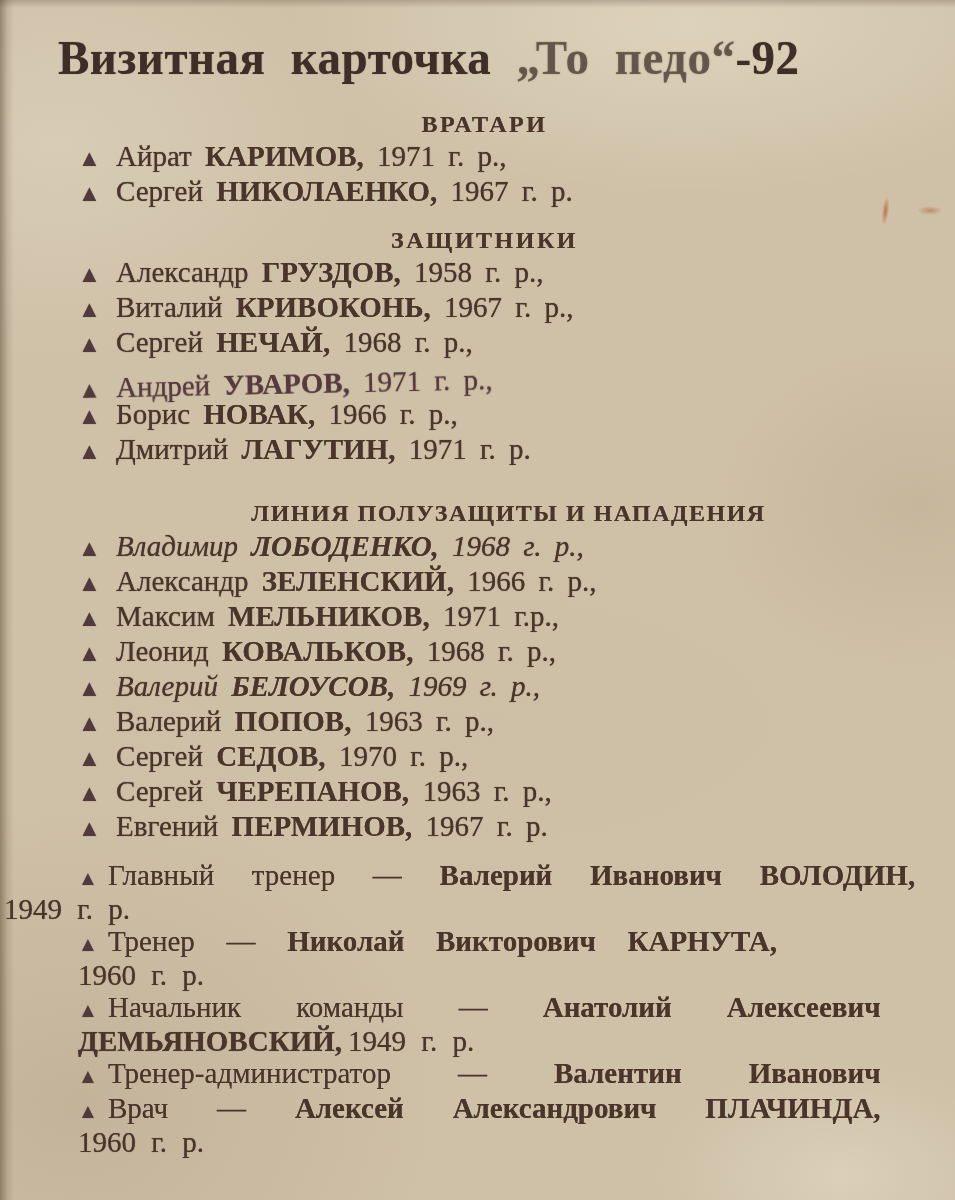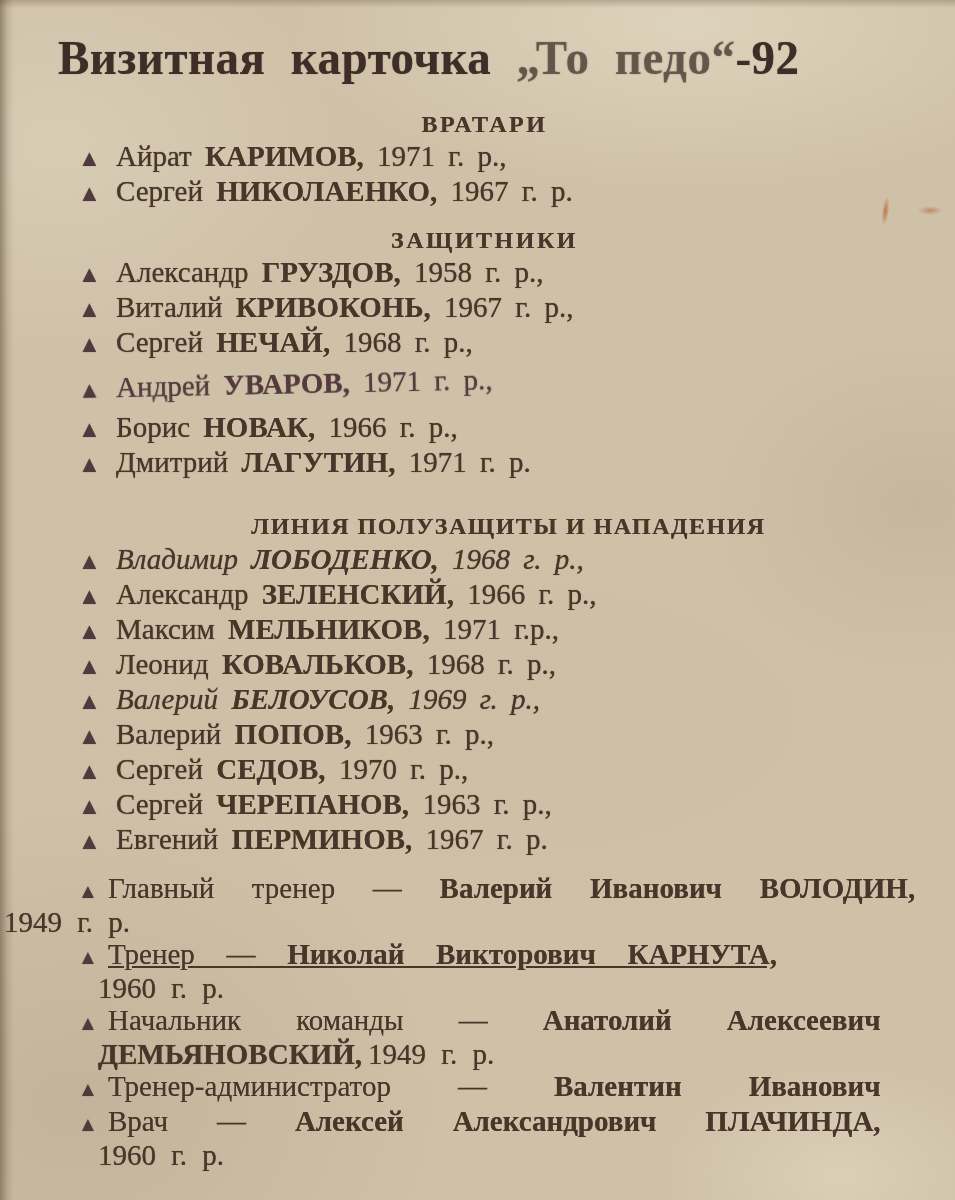--- a/index.html
+++ b/index.html
@@ -50,34 +50,34 @@
 
   .row{font-size:29px;line-height:32px;white-space:nowrap;word-spacing:6px;
     text-shadow:0 0 .5px rgba(70,52,42,.75);}
   .tri{display:inline-block;width:38px;color:#513a3e;font-size:23px;vertical-align:baseline;
     text-shadow:0 0 1px rgba(81,58,62,.8);}
   .gn{font-weight:400;text-shadow:0 0 .9px rgba(70,52,42,.9);}
   .sn{font-weight:700;}
   .yr{font-weight:400;text-shadow:0 0 .9px rgba(70,52,42,.9);}
   .row.it .gn,.row.it .sn,.row.it .yr{font-style:italic;}
   .row.sm{filter:blur(.7px);transform:rotate(-1.2deg);color:#55393f;margin-top:2px;}
-  .row.gap{margin-top:13px;}
+  .row.gap{margin-top:0;}
 
   .staff{margin-left:78px;margin-right:4px;margin-top:14px;font-size:29px;}
   .entry{margin:0;}
   .l1{line-height:32px;text-align:justify;text-align-last:justify;white-space:nowrap;
     text-shadow:0 0 .6px rgba(70,52,42,.8);}
   .l1 .tri{font-size:20px;width:30px;}
   .role{font-weight:400;}
   .sname{font-weight:700;}
-  .l2{line-height:31px;margin-left:20px;white-space:nowrap;word-spacing:8px;
+  .l2{line-height:31px;white-space:nowrap;word-spacing:8px;
     text-shadow:0 0 .7px rgba(70,52,42,.85);}
   .l2 .sn{margin-right:6px;text-align:center;}
   .outdent{margin-left:-74px;}
-  .w-81{width:81%;text-decoration:underline;}
+  .w-81{width:81%;}
   .w-93{width:93%;}
   .w-97{width:97%;}
 </style>
 </head>
 <body>
 
 <div class="paper-texture"></div>
 <div class="edge-left"></div>
 <div class="edge-top"></div>
 <div class="stain-orange"></div>

